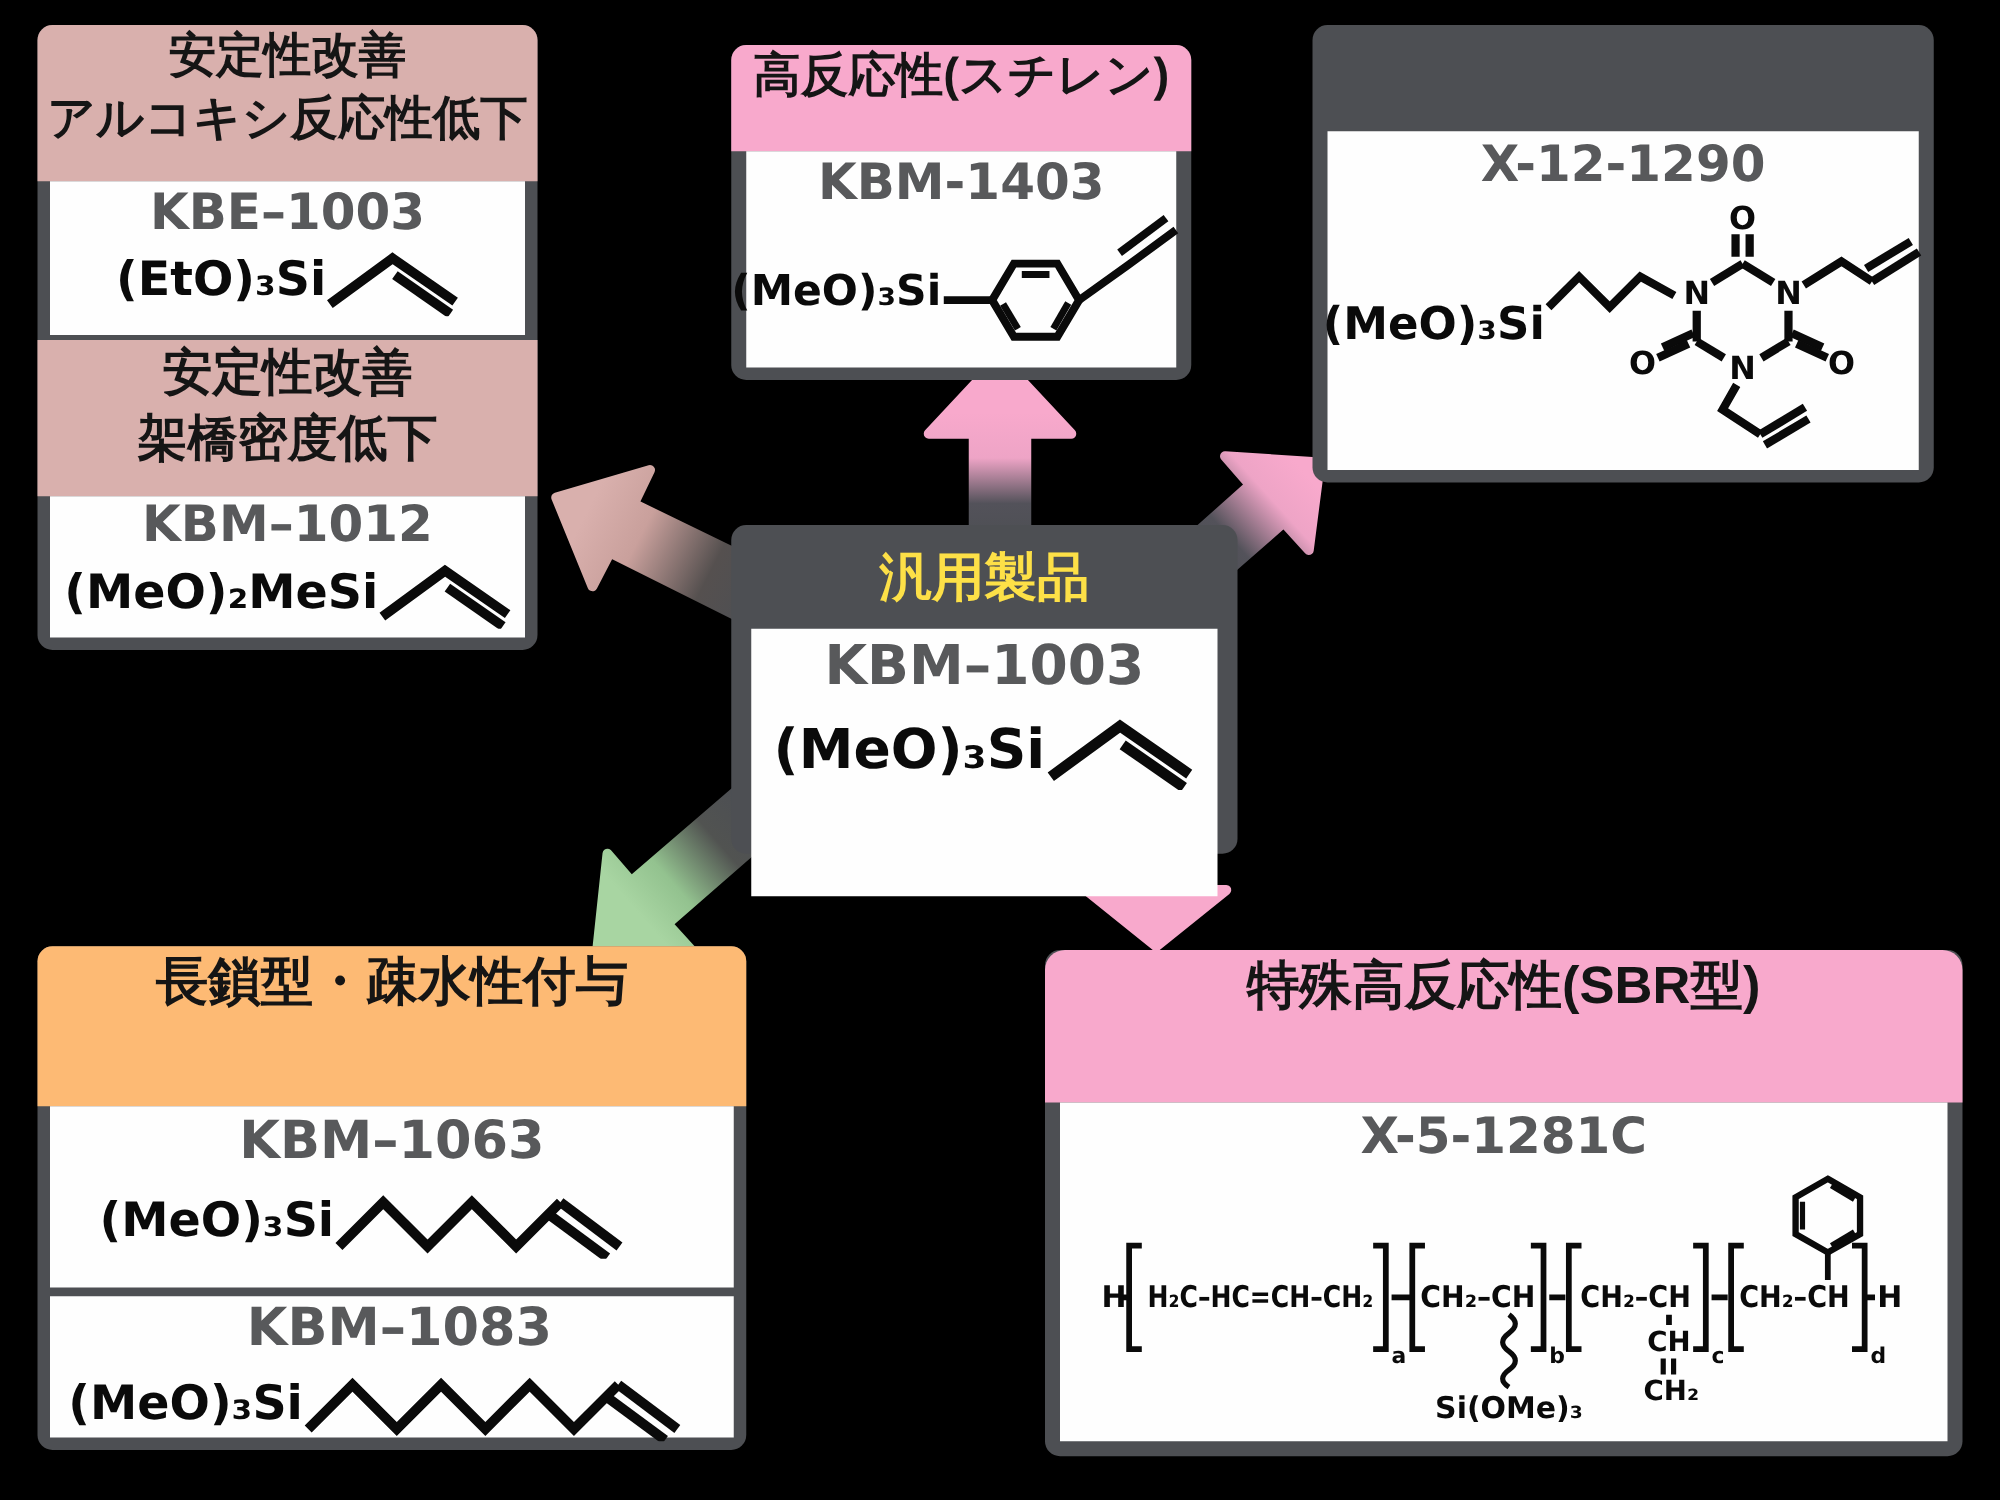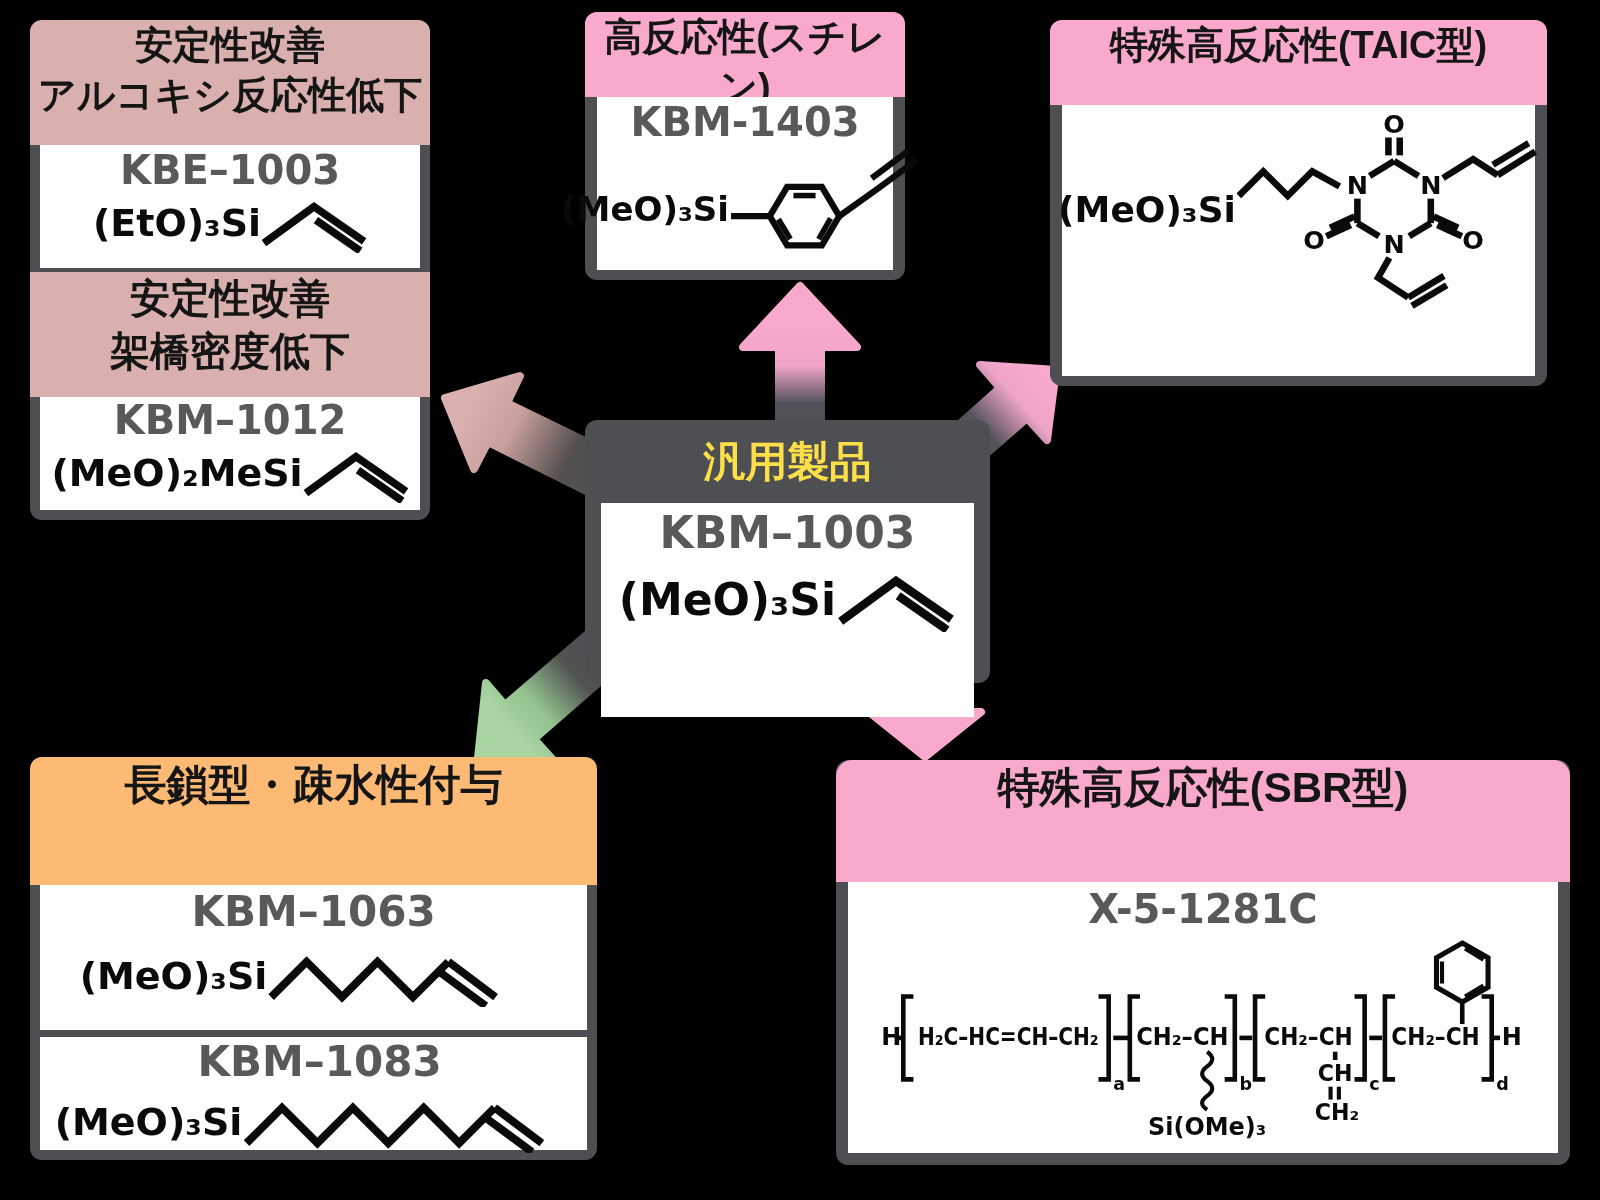--- a/index.html
+++ b/index.html
@@ -91,21 +91,21 @@
       <div class="frow">
         <span class="fx" style="font-size:38px;">(MeO)₂MeSi</span>
         <svg class="struct" width="106" height="60" viewBox="0 0 110 62">
           <path stroke-width="8" d="M3,52 L55,14 L107,50"></path>
           <path stroke-width="8" d="M57,28 L103,60"></path>
         </svg>
       </div>
     </div>
   </div>
 
-  <div class="box" style="left:585px;top:12px;width:320px;height:268px;">
+  <div class="box" style="left:585px;top:36px;width:368px;height:268px;">
     <div class="hdr pink" style="height:85px;font-size:38px;">
       <span>高反応性(スチレン)</span>
     </div>
     <div class="bodyw" style="top:85px;left:12px;right:12px;height:173px;">
       <div class="prod" style="font-size:40px;margin-top:2px;">KBM-1403</div>
       <div class="frow">
         <span class="fx" style="font-size:34px;">(MeO)₃Si</span>
         <svg class="struct" width="200" height="128" viewBox="0 0 252 162">
           <path stroke-width="8" d="M2,90 L51,90"></path>
           <polygon stroke-width="8" points="51,90 73,53 117,53 139,90 117,127 73,127"></polygon>
@@ -113,24 +113,22 @@
           <path stroke-width="7" d="M62,94 L77,119"></path>
           <path stroke-width="7" d="M113,119 L128,93"></path>
           <path stroke-width="8" d="M139,90 L188,55 L237,19"></path>
           <path stroke-width="8" d="M180,42 L227,7"></path>
         </svg>
       </div>
     </div>
   </div>
 
   <div class="box" style="left:1050px;top:20px;width:497px;height:366px;">
-    <div class="hdr pink" style="height:85px;font-size:38px;">
-      <span>特殊高反応性(TAIC型)</span>
-    </div>
     <div class="bodyw" style="top:85px;left:12px;right:12px;height:271px;">
+      <div class="prod" style="font-size:40px;margin-top:4px;">X-12-1290</div>
       <div class="frow" style="margin-top:4px;">
         <span class="fx" style="font-size:36px;">(MeO)₃Si</span>
         <svg class="struct" width="303" height="200" viewBox="0 0 322 212">
           <g>
             <polyline stroke-width="7" points="3,92 29,66 55,92 81,66 110,82"></polyline>
             <path stroke-width="7" d="M168,55 L194,71"></path>
             <path stroke-width="7" d="M207,95 L207,121"></path>
             <path stroke-width="7" d="M207,121 L184,135"></path>
             <path stroke-width="7" d="M152,135 L129,121"></path>
             <path stroke-width="7" d="M129,121 L129,95"></path>

